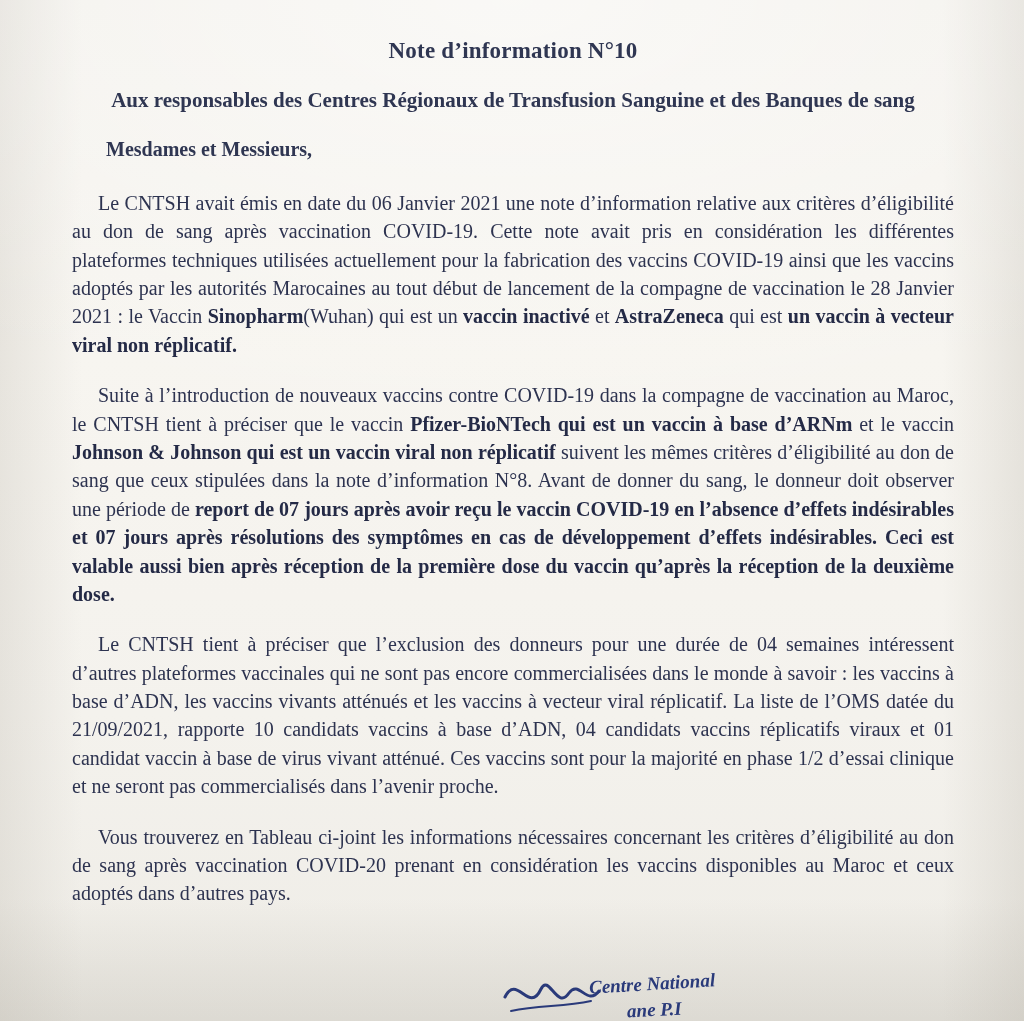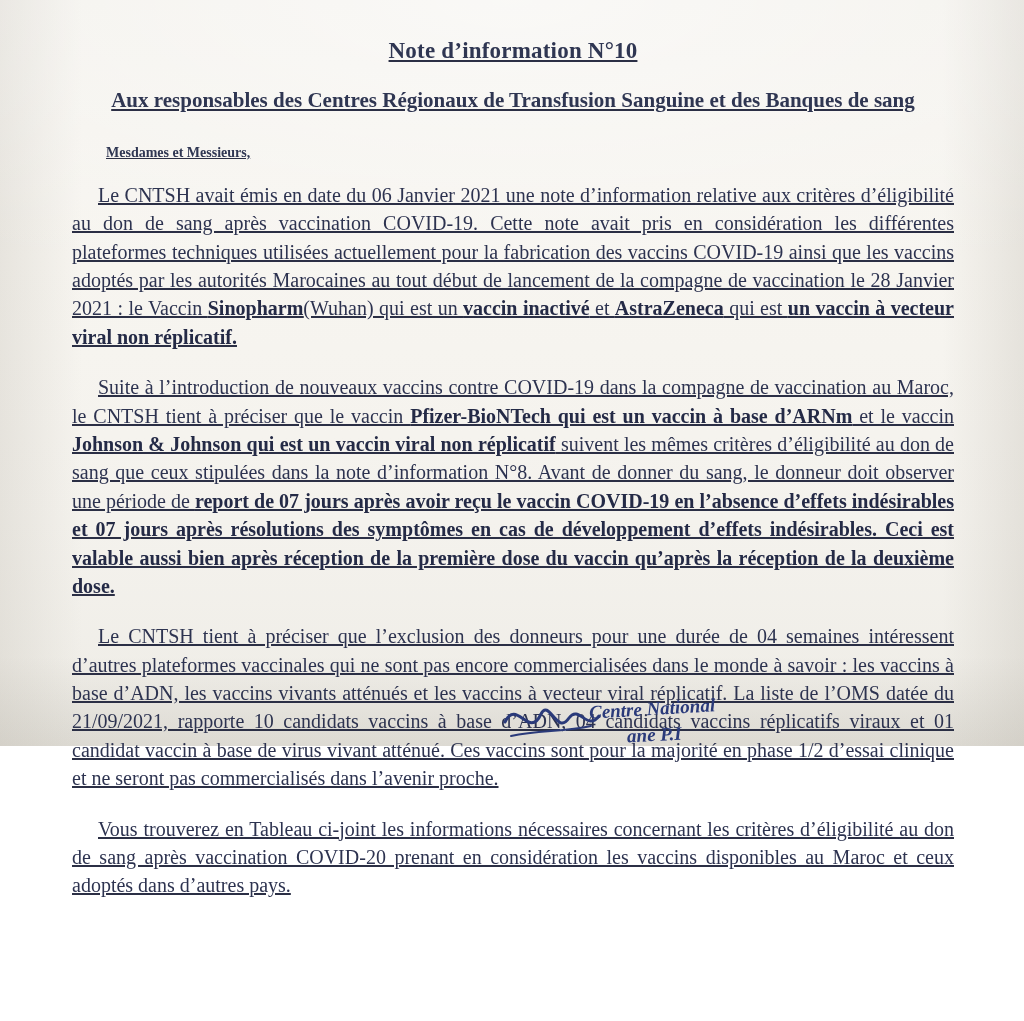--- a/index.html
+++ b/index.html
@@ -11,25 +11,24 @@
     width: 1024px;
     height: 1021px;
     overflow: hidden;
     font-family: "Liberation Serif", serif;
     color: #2b2f45;
   }
 
   .page {
     position: relative;
     width: 1024px;
-    height: 746px;
+    height: 1021px;
     background: linear-gradient(180deg, #f3f1ec 0%, #f7f5f0 35%, #f4f2ed 70%, #eeece6 100%);
     box-sizing: border-box;
     padding: 38px 70px 12px 72px;
-    text-decoration: underline;
   }
   
   .page::before {
     content: "";
     position: absolute;
     inset: 0;
     background:
       radial-gradient(140% 70% at 50% 0%, rgba(255,255,255,0.55), rgba(255,255,255,0) 60%),
       linear-gradient(90deg, rgba(190,185,175,0.28) 0%, rgba(255,255,255,0) 8%, rgba(255,255,255,0) 92%, rgba(190,185,175,0.30) 100%),
       linear-gradient(0deg, rgba(180,176,166,0.30) 0%, rgba(255,255,255,0) 12%);
@@ -49,38 +48,38 @@
     color: #2f3652;
     margin: 0 0 22px 0;
   }
 
   .doc-subtitle {
     text-align: center;
     font-size: 21px;
     font-weight: 700;
     line-height: 1.42;
     color: #2f3652;
-    margin: 0 auto 29px auto;
+    margin: 0 auto 22px auto;
     width: 860px;
   }
 
   .doc-object {
     text-align: center;
     font-size: 20.5px;
     font-style: italic;
     font-weight: 700;
     color: #3a4160;
     margin: 0 0 44px 0;
   }
 
   .salutation {
-    font-size: 14px;
+    font-size: 20px;
     font-weight: 700;
     color: #2f3652;
-    margin: 0 0 20px 34px;
+    margin: 0 0 28px 34px;
   }
 
   p.para {
     font-size: 20px;
     line-height: 1.42;
     text-align: justify;
     text-justify: inter-word;
     margin: 0 0 22px 0;
     text-indent: 26px;
     color: #2d3350;

